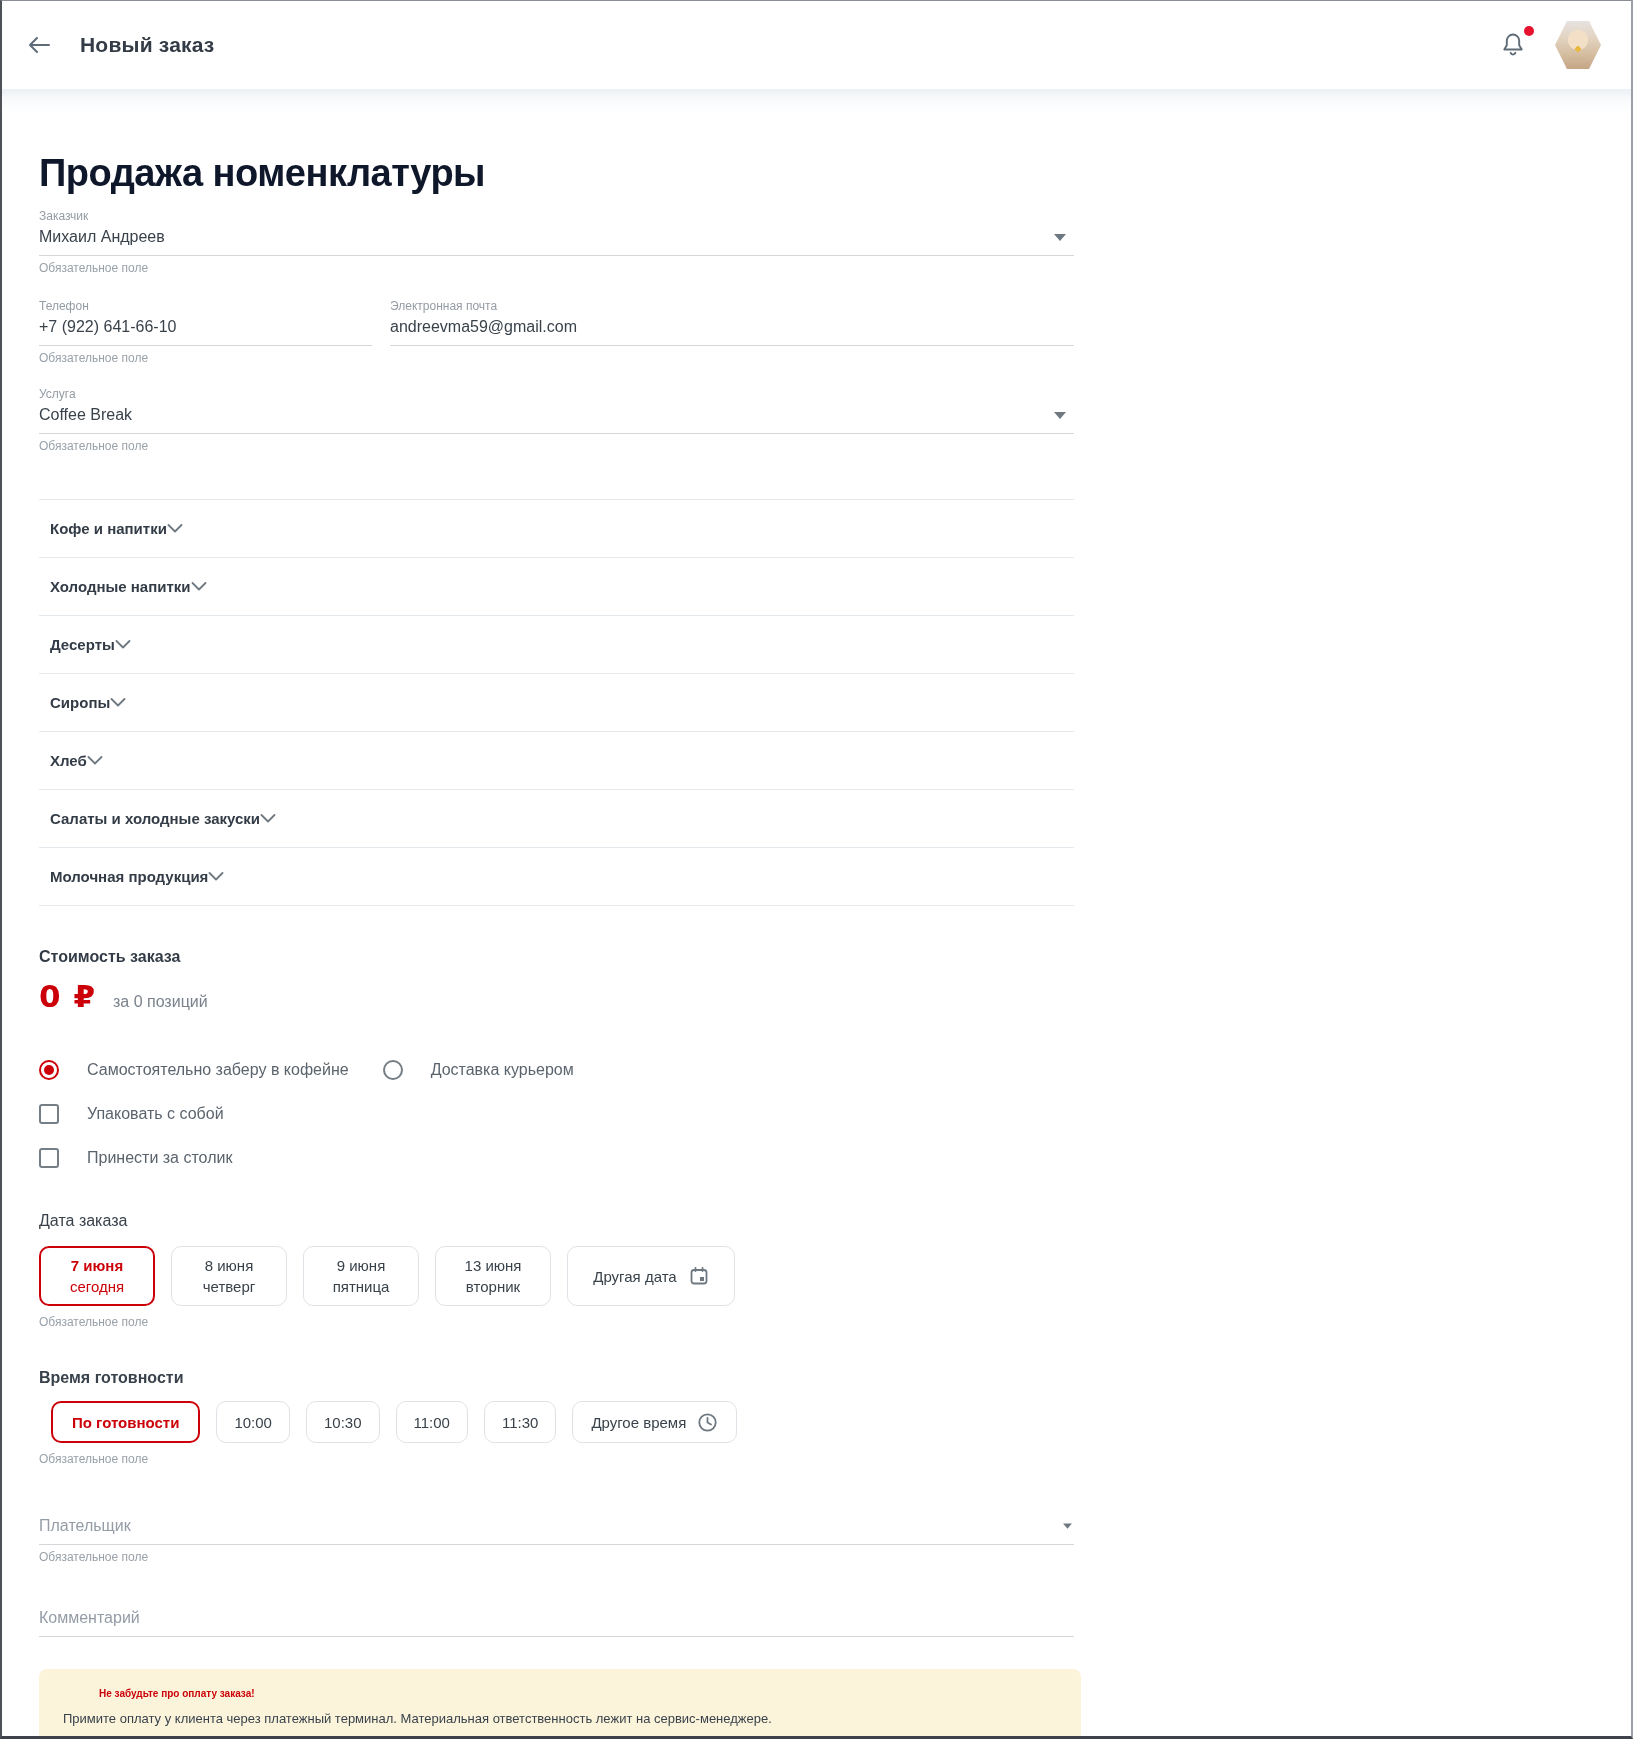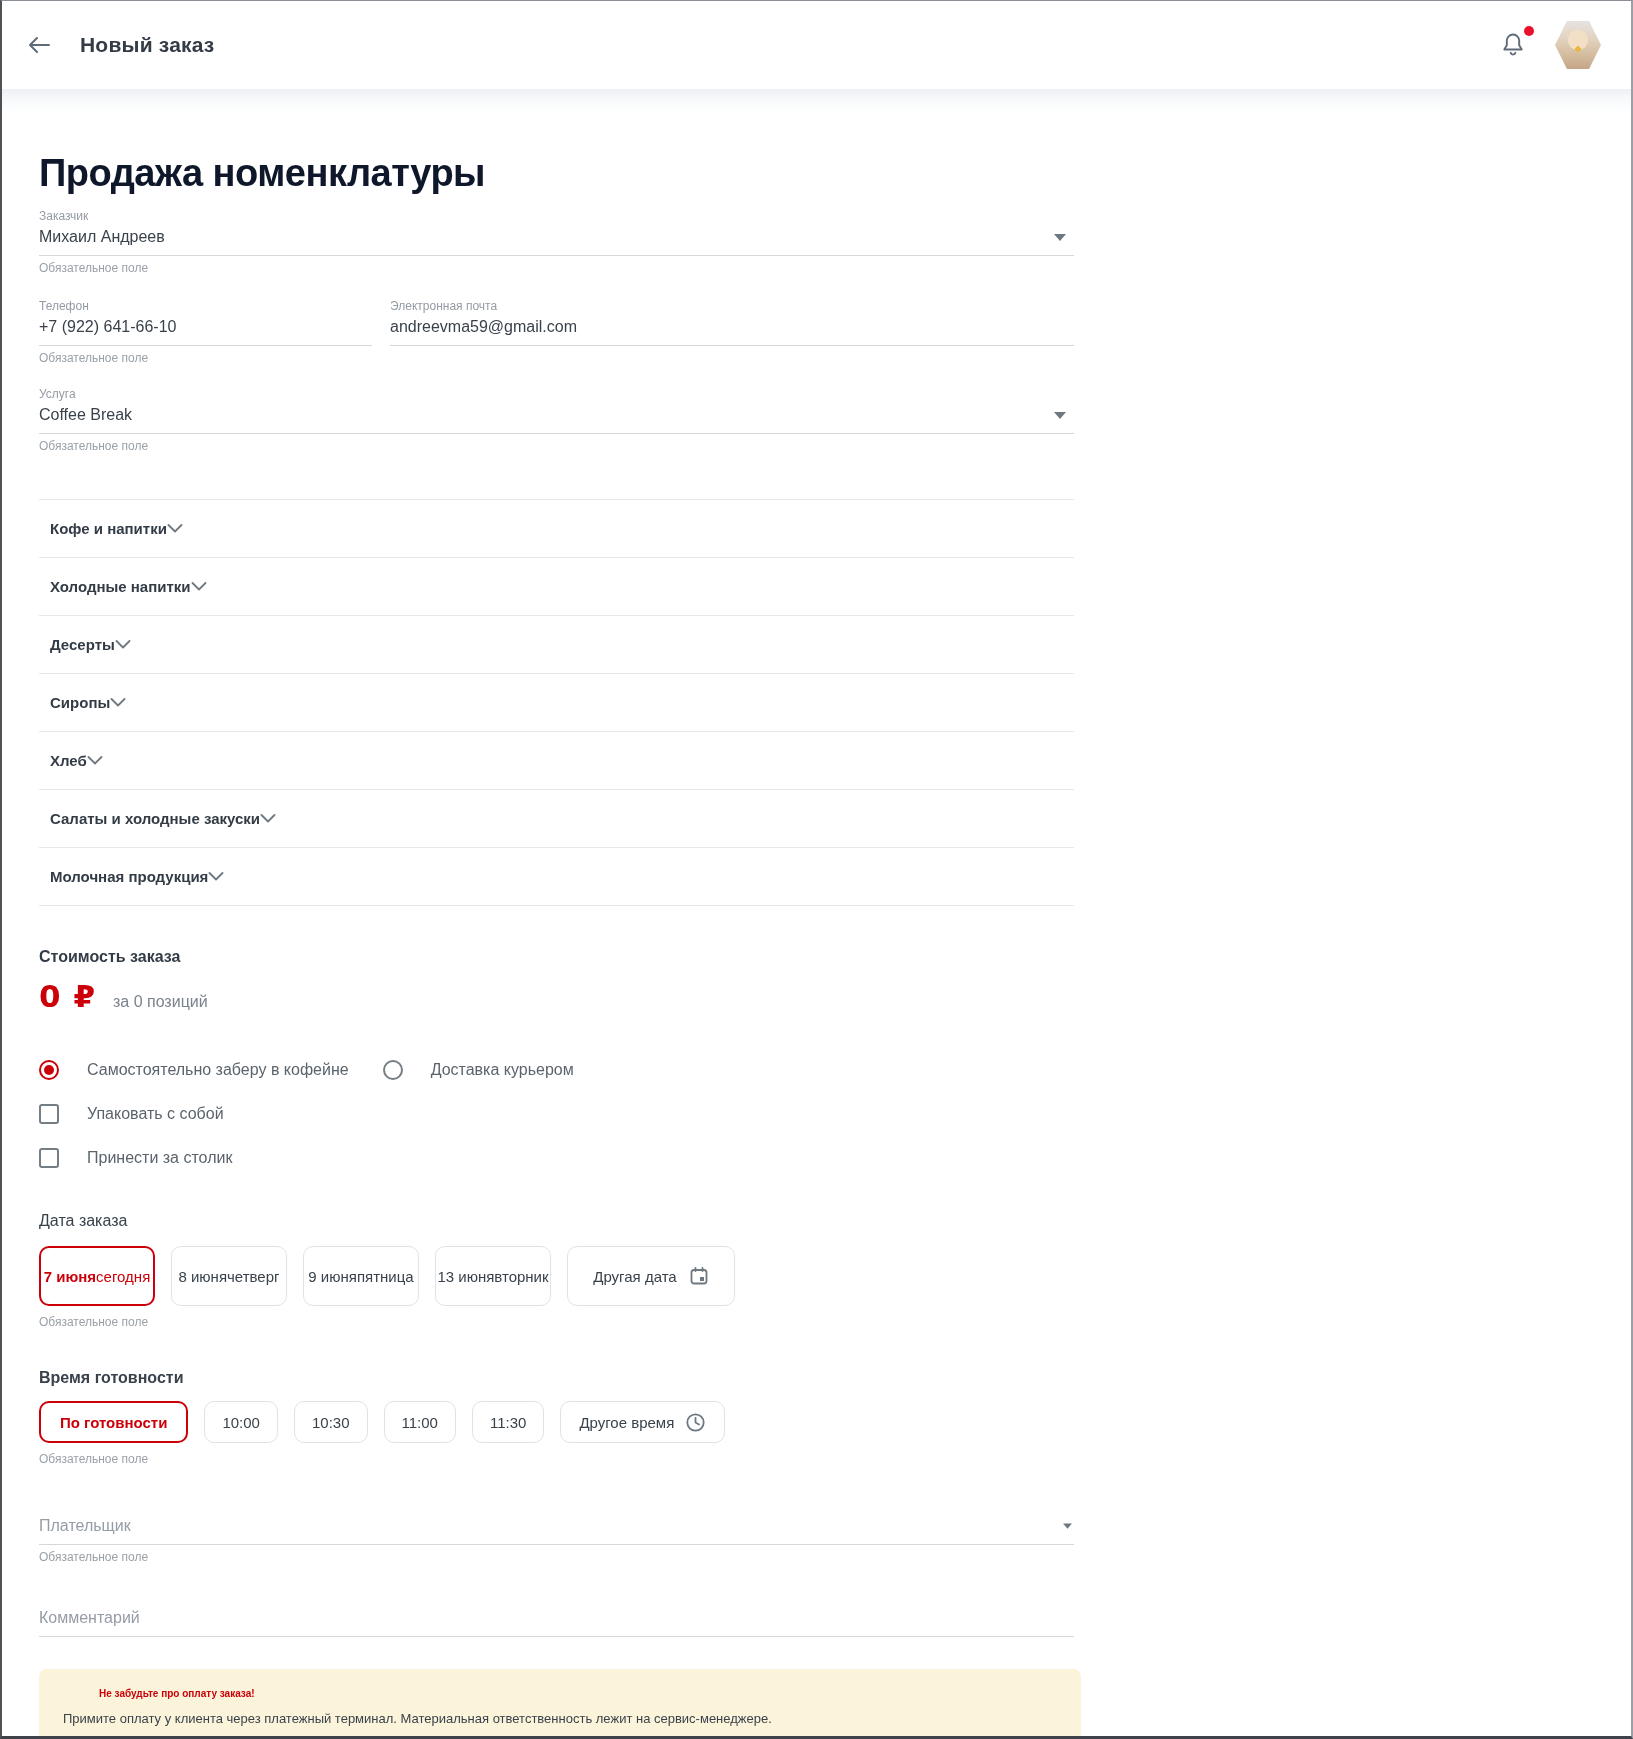--- a/index.html
+++ b/index.html
@@ -65,31 +65,31 @@
   .ctl-label { font-size:16px; color:#5b646d; margin-left:28px; }
   .check-item { margin-top:24px; display:flex; align-items:center; cursor:pointer; }
   .check-box { width:20px; height:20px; border:2px solid #757d85; border-radius:3px; background:#fff; flex:none; }
 
   
   .block-label { font-size:16px; color:#39424b; }
   .date-label { margin-top:44px; }
   .pill-row { display:flex; gap:16px; margin-top:16px; align-items:stretch; }
   .pill {
     background:#fff; border:1px solid #dfe3e7; border-radius:10px; cursor:pointer;
-    display:flex; align-items:center; justify-content:center;
+    display:flex; flex-direction:column; align-items:center; justify-content:center;
     font-size:15px; color:#39424b; line-height:21px; font-family:"Liberation Sans",sans-serif;
   }
   .pill.date { width:116px; height:60px; }
   .pill.wide { width:168px; height:60px; flex-direction:row; gap:12px; }
   .pill.selected { border:2px solid var(--accent); color:var(--accent); }
   .pill .l1 { }
   .pill.selected .l1 { font-weight:700; }
   .time-label { margin-top:40px;font-weight:bold; }
   .pill.time { height:42px; padding:0 17px; flex-direction:row; }
-  .pill.time.first { font-weight:700; padding:16px 19px; }
+  .pill.time.first { font-weight:700; padding:16px 19px;margin-left:12px; }
   .pill.time.other { gap:11px; padding:0 18px; }
   .req-note { font-size:12px; color:#99a1a9; margin-top:9px; }
 
   
   .payer-group { margin-top:46px; }
   .comment-group { margin-top:40px; }
 
   
   .warning { margin-top:32px; background:var(--warning-bg); border-radius:8px; padding:19px 24px 21px 24px; width:1042px; }
   .warning-title { font-size:10px; font-weight:700; color:var(--accent);margin-left:36px; }

